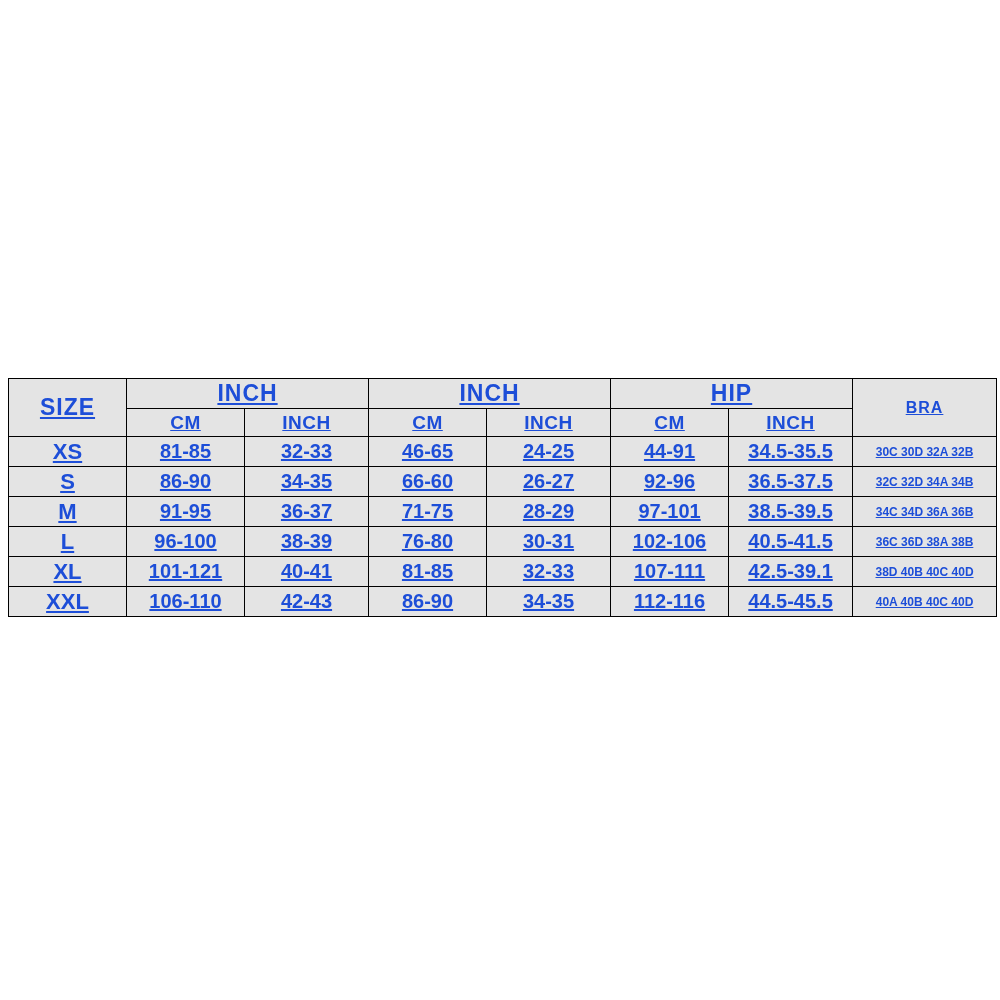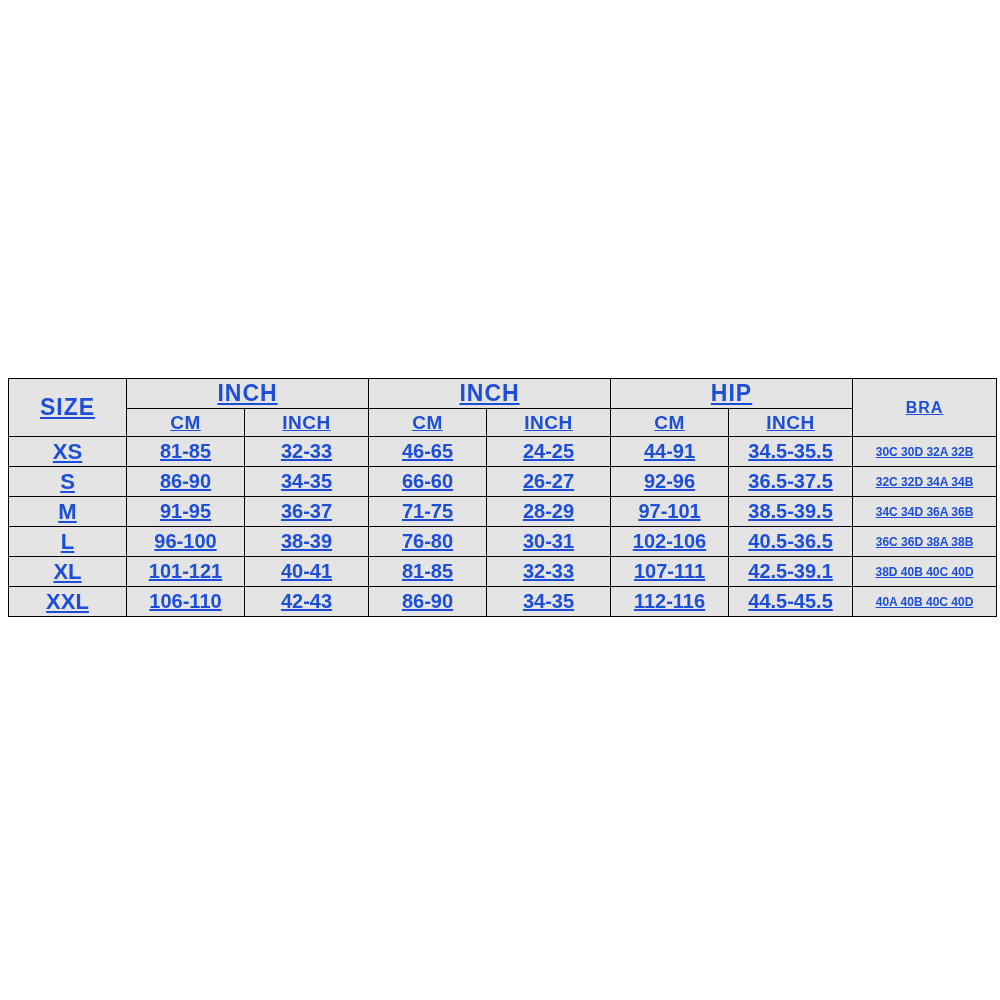--- a/index.html
+++ b/index.html
@@ -159,21 +159,21 @@
           <td class="value">38.5-39.5</td>
           <td class="bra-value">34C  34D  36A  36B</td>
         </tr>
         <tr>
           <td class="size-label">L</td>
           <td class="value">96-100</td>
           <td class="value">38-39</td>
           <td class="value">76-80</td>
           <td class="value">30-31</td>
           <td class="value">102-106</td>
-          <td class="value">40.5-36.5</td>
+          <td class="value">40.5-41.5</td>
           <td class="bra-value">36C  36D  38A  38B</td>
         </tr>
         <tr>
           <td class="size-label">XL</td>
           <td class="value">101-121</td>
           <td class="value">40-41</td>
           <td class="value">81-85</td>
           <td class="value">32-33</td>
           <td class="value">107-111</td>
           <td class="value">42.5-39.1</td>

